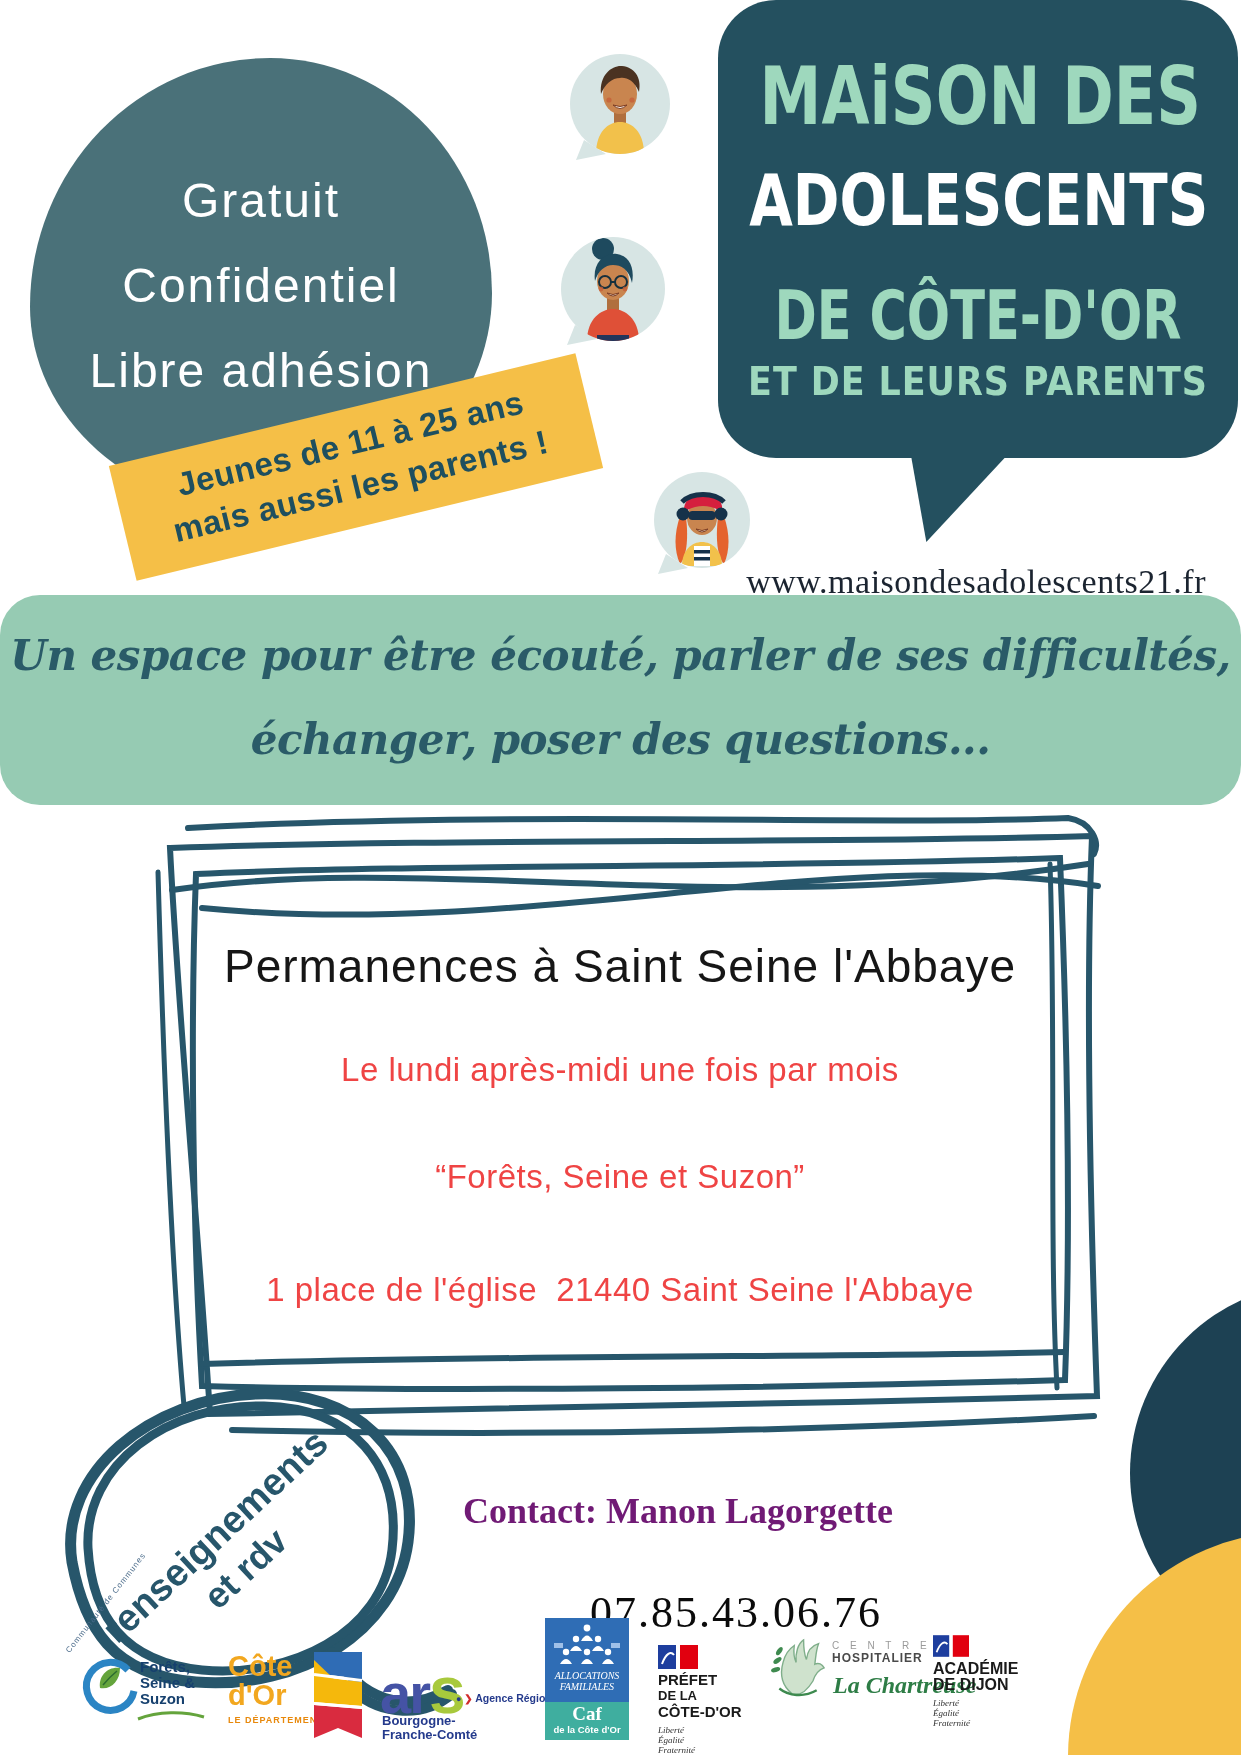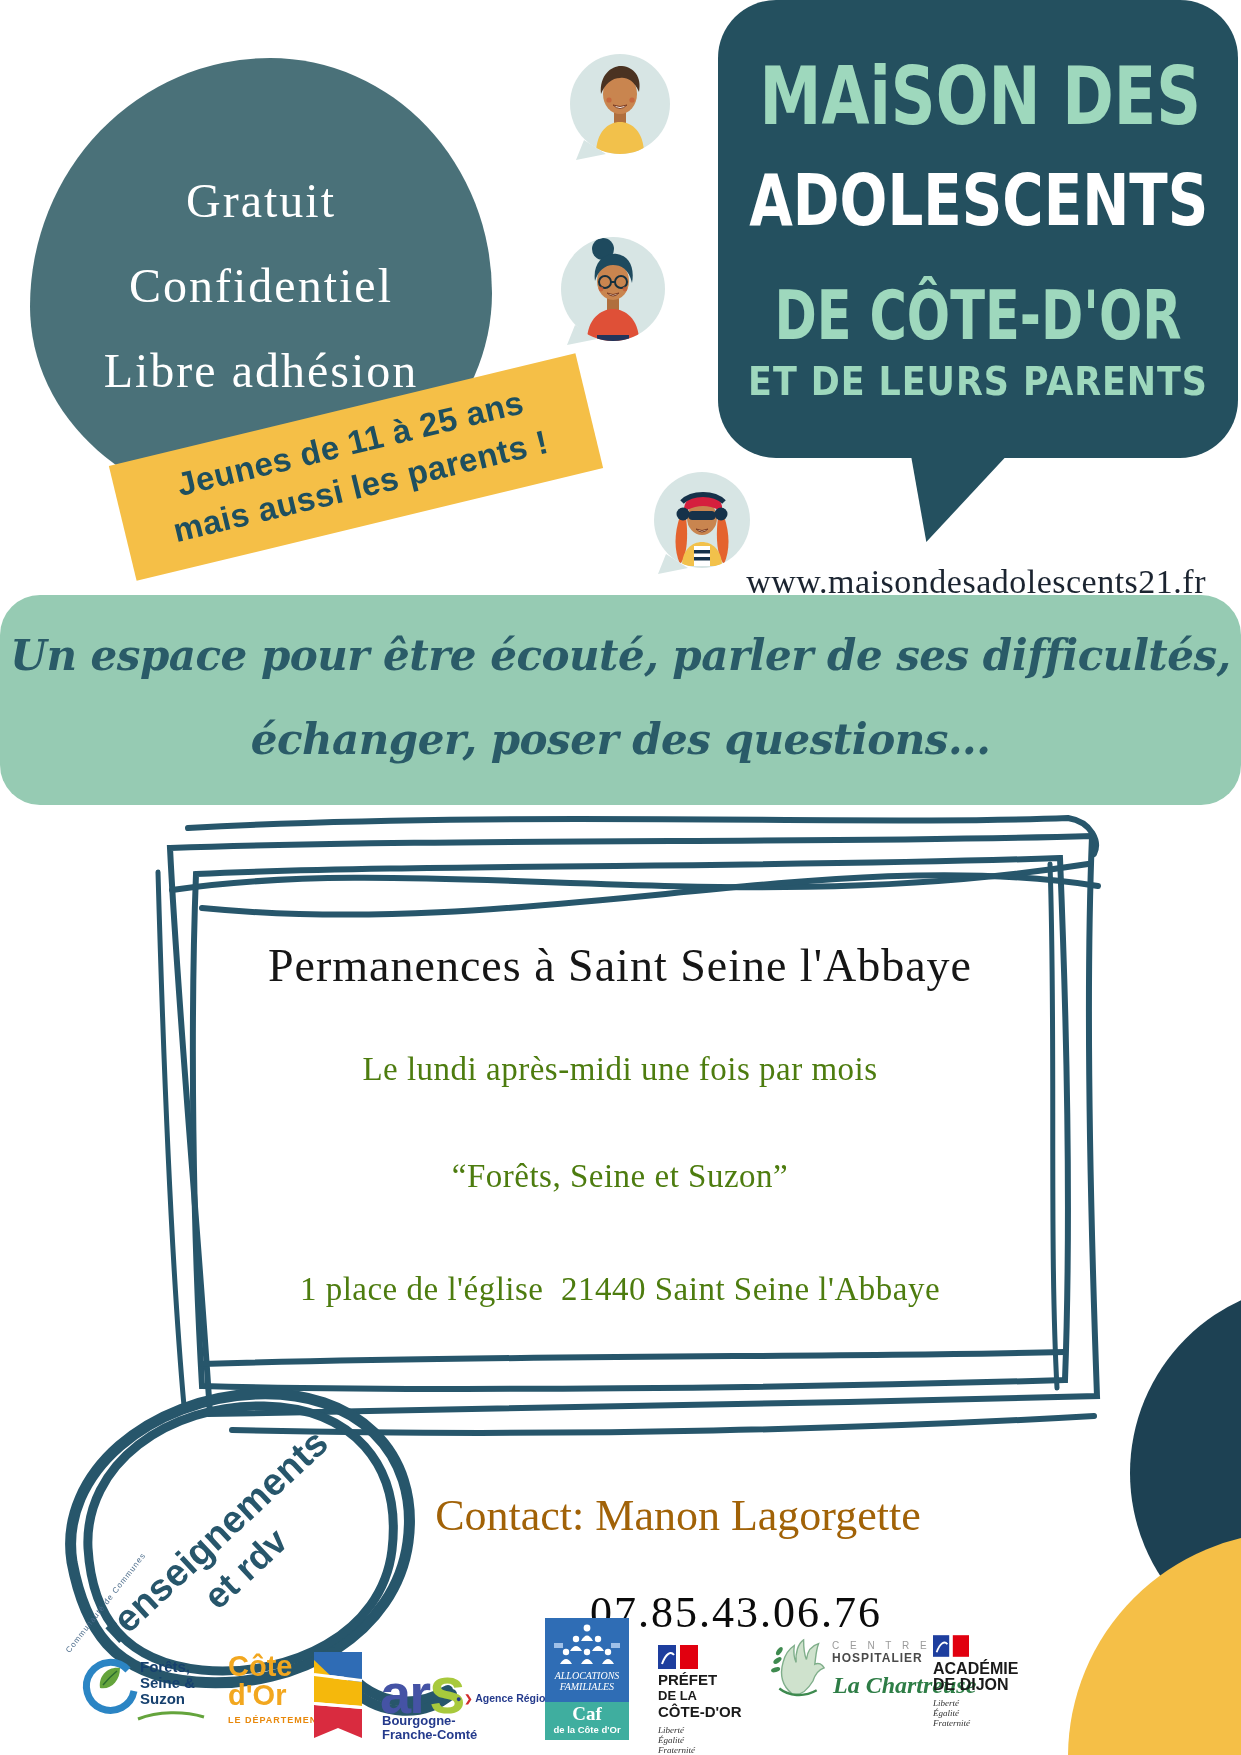--- a/index.html
+++ b/index.html
@@ -2,21 +2,21 @@
 <html><head>
 <meta charset="utf-8">
 <style>
   html,body{margin:0;padding:0;background:#888;}
   .poster{position:relative;width:1241px;height:1755px;background:#ffffff;overflow:hidden;
           font-family:"Liberation Sans",sans-serif;margin:0 auto;}
   .abs{position:absolute;}
   .ctr{text-align:center;}
 
   
-  .f-thin{font-family:Liberation Serif, serif;font-weight:300;text-align:center;}
+  .f-thin{font-family:Liberation Sans, sans-serif;font-weight:300;text-align:center;}
   .f-black{font-family:"DejaVu Sans",sans-serif;font-weight:800;}
   .f-bold{font-family:"Liberation Sans",sans-serif;font-weight:800;}
   .f-serif{font-family:"Liberation Serif",serif;}
   .f-script{font-family:"DejaVu Serif",serif;font-style:italic;font-weight:700;}
 
   
   .blob{left:30px;top:58px;width:462px;height:452px;background:#4a7179;
         border-radius:52% 48% 50% 50% / 55% 52% 48% 45%;}
   .blob-tail{left:195px;top:452px;width:95px;height:80px;background:#4a7179;
         clip-path:polygon(0 0,100% 0,30% 100%);}
@@ -49,32 +49,32 @@
   .band{left:0;top:595px;width:1241px;height:210px;background:#96cbb3;border-radius:40px;}
   .band .t{position:absolute;width:1241px;text-align:center;color:#2a5b68;font-size:42px;
            letter-spacing:-.5px;white-space:nowrap;}
   .band .t1{top:36px;} .band .t2{top:120px;}
 
   
   .sketch{left:0;top:0;pointer-events:none;}
 
   
   .panel-title{left:150px;top:939px;width:940px;font-size:46px;color:#161616;letter-spacing:1px;}
-  .pline{left:150px;width:940px;color:#4d7c0f;font-size:33px;letter-spacing:.5px;}
+  .pline{left:150px;width:940px;color:#ef4444;font-size:33px;letter-spacing:.5px;}
   .pl1{top:1051px;} .pl2{top:1105px;} .pl3{top:1158px;}
   .paddr{top:1271px;white-space:pre-wrap;}
 
   
   .note-text{left:70px;top:1462px;width:320px;height:180px;display:flex;flex-direction:column;
              align-items:center;justify-content:center;transform:rotate(-43deg);color:#27566b;}
   .note-text .n1{font-size:38px;line-height:46px;}
   .note-text .n2{font-size:36px;line-height:44px;}
 
   
-  .contact-label{left:378px;top:1490px;width:600px;font-size:44px;color:#a16207;}
+  .contact-label{left:378px;top:1490px;width:600px;font-size:36px;color:#701a75;font-weight:bold;}
   .contact-phone{left:436px;top:1587px;width:600px;font-size:44px;color:#0b0b0b;letter-spacing:2px;}
 
   
   .circle-dark{left:1130px;top:1283px;width:380px;height:380px;border-radius:50%;background:#1d4153;}
   .circle-yellow{left:1068px;top:1532px;width:450px;height:450px;border-radius:50%;background:#f5bf47;}
 
   
   .logo{font-size:0;}
   .cc-arc{position:absolute;left:-14px;top:4px;font-size:8px;color:#4a6b8a;
           transform:rotate(-52deg);transform-origin:left top;letter-spacing:1px;white-space:nowrap;}

